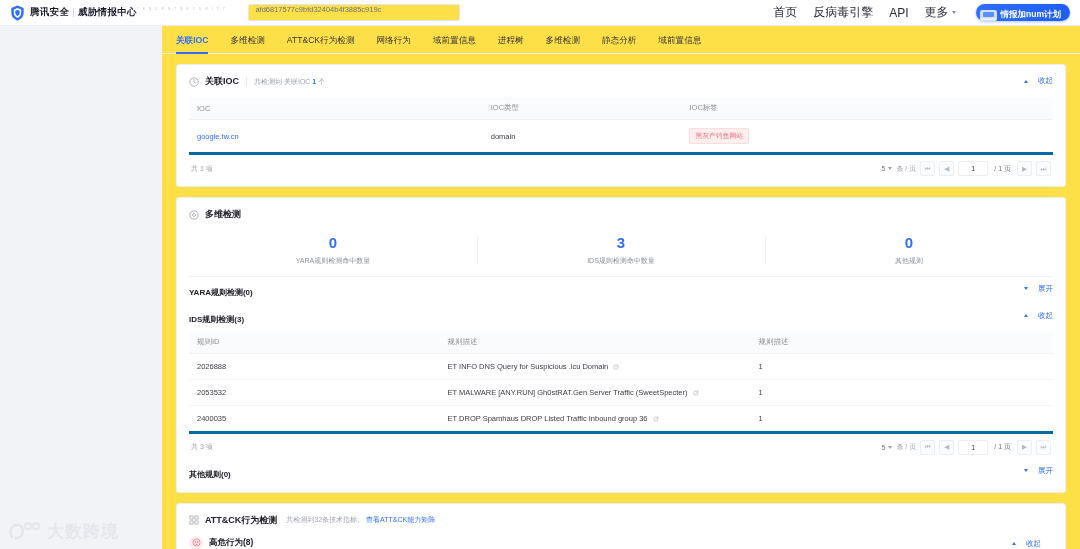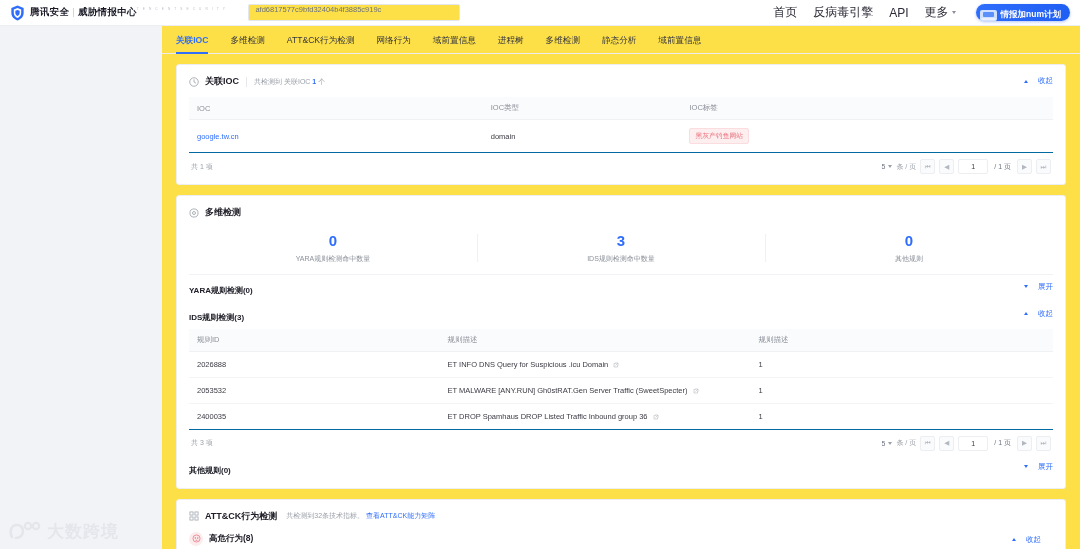--- a/index.html
+++ b/index.html
@@ -74,21 +74,21 @@
   .caret-up { width:0;height:0;border-left:2.4px solid transparent;border-right:2.4px solid transparent;border-bottom:3px solid #2f6dfb; }
   .caret-dn { width:0;height:0;border-left:2.4px solid transparent;border-right:2.4px solid transparent;border-top:3px solid #2f6dfb; }
 
   
   table { width: 100%; border-collapse: collapse; table-layout: fixed; }
   thead th {
     background: #fafbfc; text-align: left; font-size: 7.5px; font-weight: normal;
     color: #8b9099; padding: 6px 8px; border-bottom: 1px solid #f0f1f4; white-space: nowrap;
   }
   tbody td { font-size: 7.5px; color: #3a3a44; padding: 8px; border-bottom: 1px solid #f3f4f6; white-space: nowrap; overflow: hidden; text-overflow: ellipsis; }
-  tbody tr:last-child td { border-bottom: 1px solid #0369a1; }
+  tbody tr:last-child td { border-bottom: 3px solid #0369a1; }
   .lnk { color: #2f6dfb; text-decoration: none; cursor: pointer; }
   .tag-red {
     display: inline-block; background: #fdeff0; color: #e8707c; border: 1px solid #fbdcdf;
     border-radius: 2px; font-size: 6.8px; padding: 2px 5px; white-space: nowrap;
   }
   .ext { display: inline-block; width: 6px; height: 6px; margin-left: 3px; opacity: .55; vertical-align: -1px; }
 
   
   .pager { display: flex; align-items: center; padding: 6px 2px 4px 2px; }
   .pager-left { font-size: 7px; color: #9ba0a8; }

